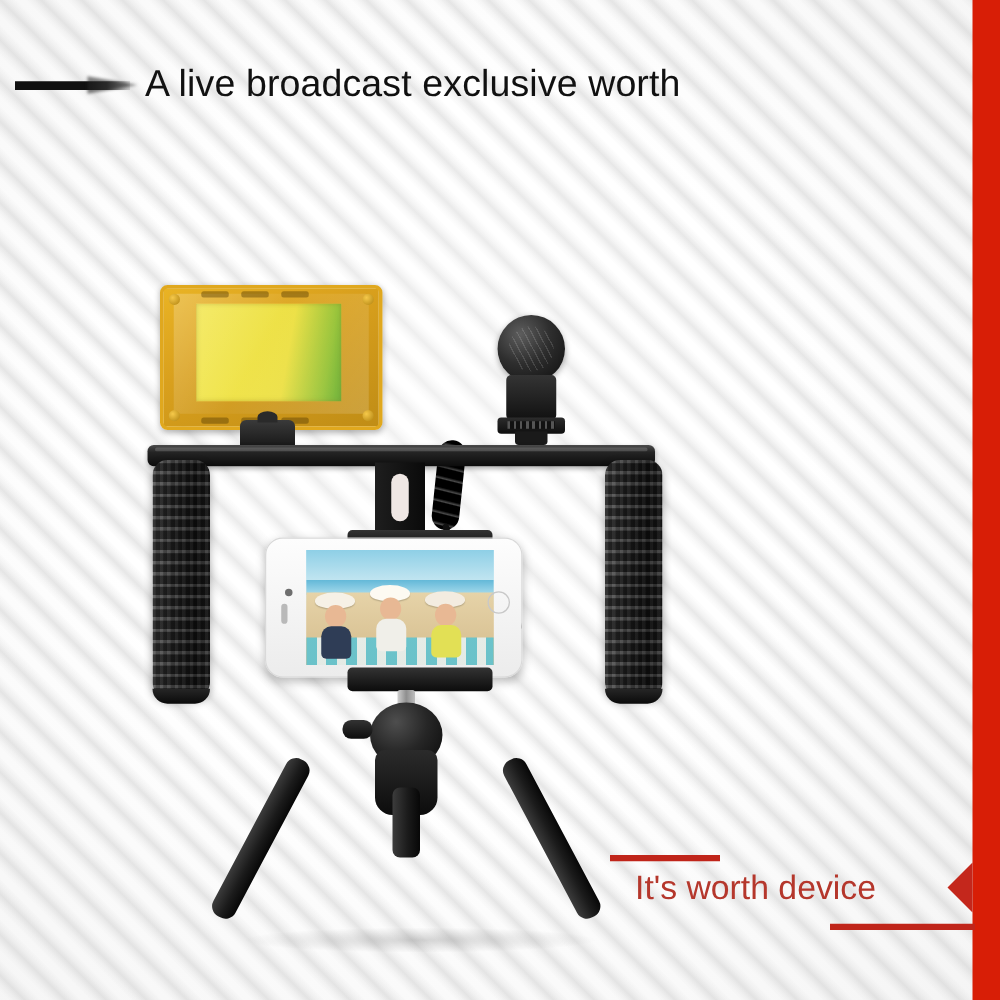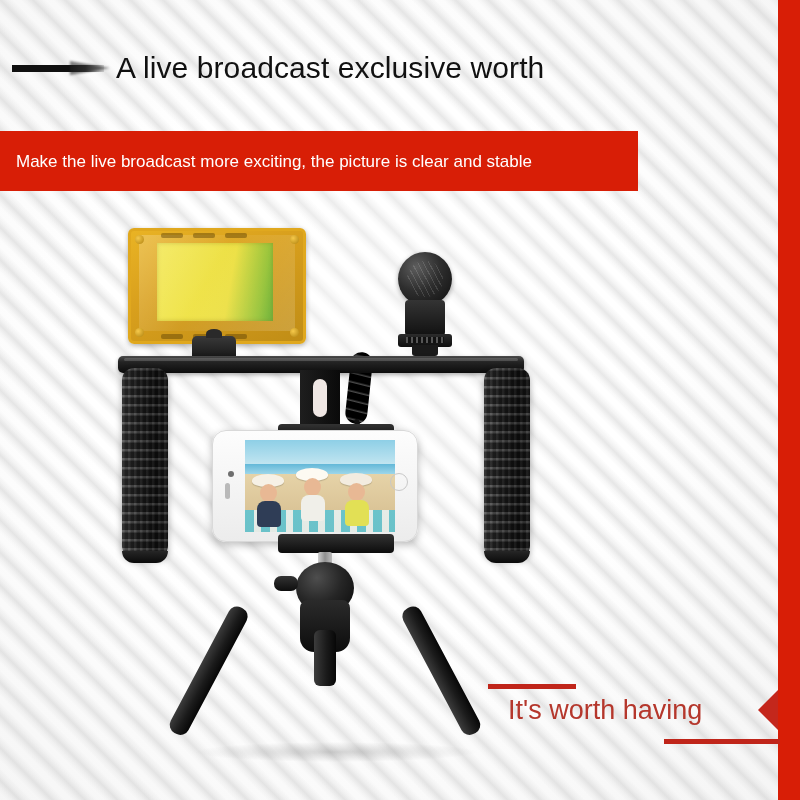--- a/index.html
+++ b/index.html
@@ -601,21 +601,18 @@
   </div>
 
   <div class="right-strip"></div>
   <div class="strip-chevron"></div>
 
   <div class="headline-row">
     <div class="headline-dash"></div>
     <div class="headline-text">A live broadcast exclusive worth</div>
   </div>
 
-  <div class="sub-banner">
-    <div class="sub-banner-text">Make the live broadcast more exciting, the picture is clear and stable</div>
-  </div>
 
   <div class="tagline-line-top"></div>
-  <div class="tagline-text">It's worth having</div>
+  <div class="tagline-text">It's worth device</div>
   <div class="tagline-line-bottom"></div>
 
 </div>
 
 </body></html>

